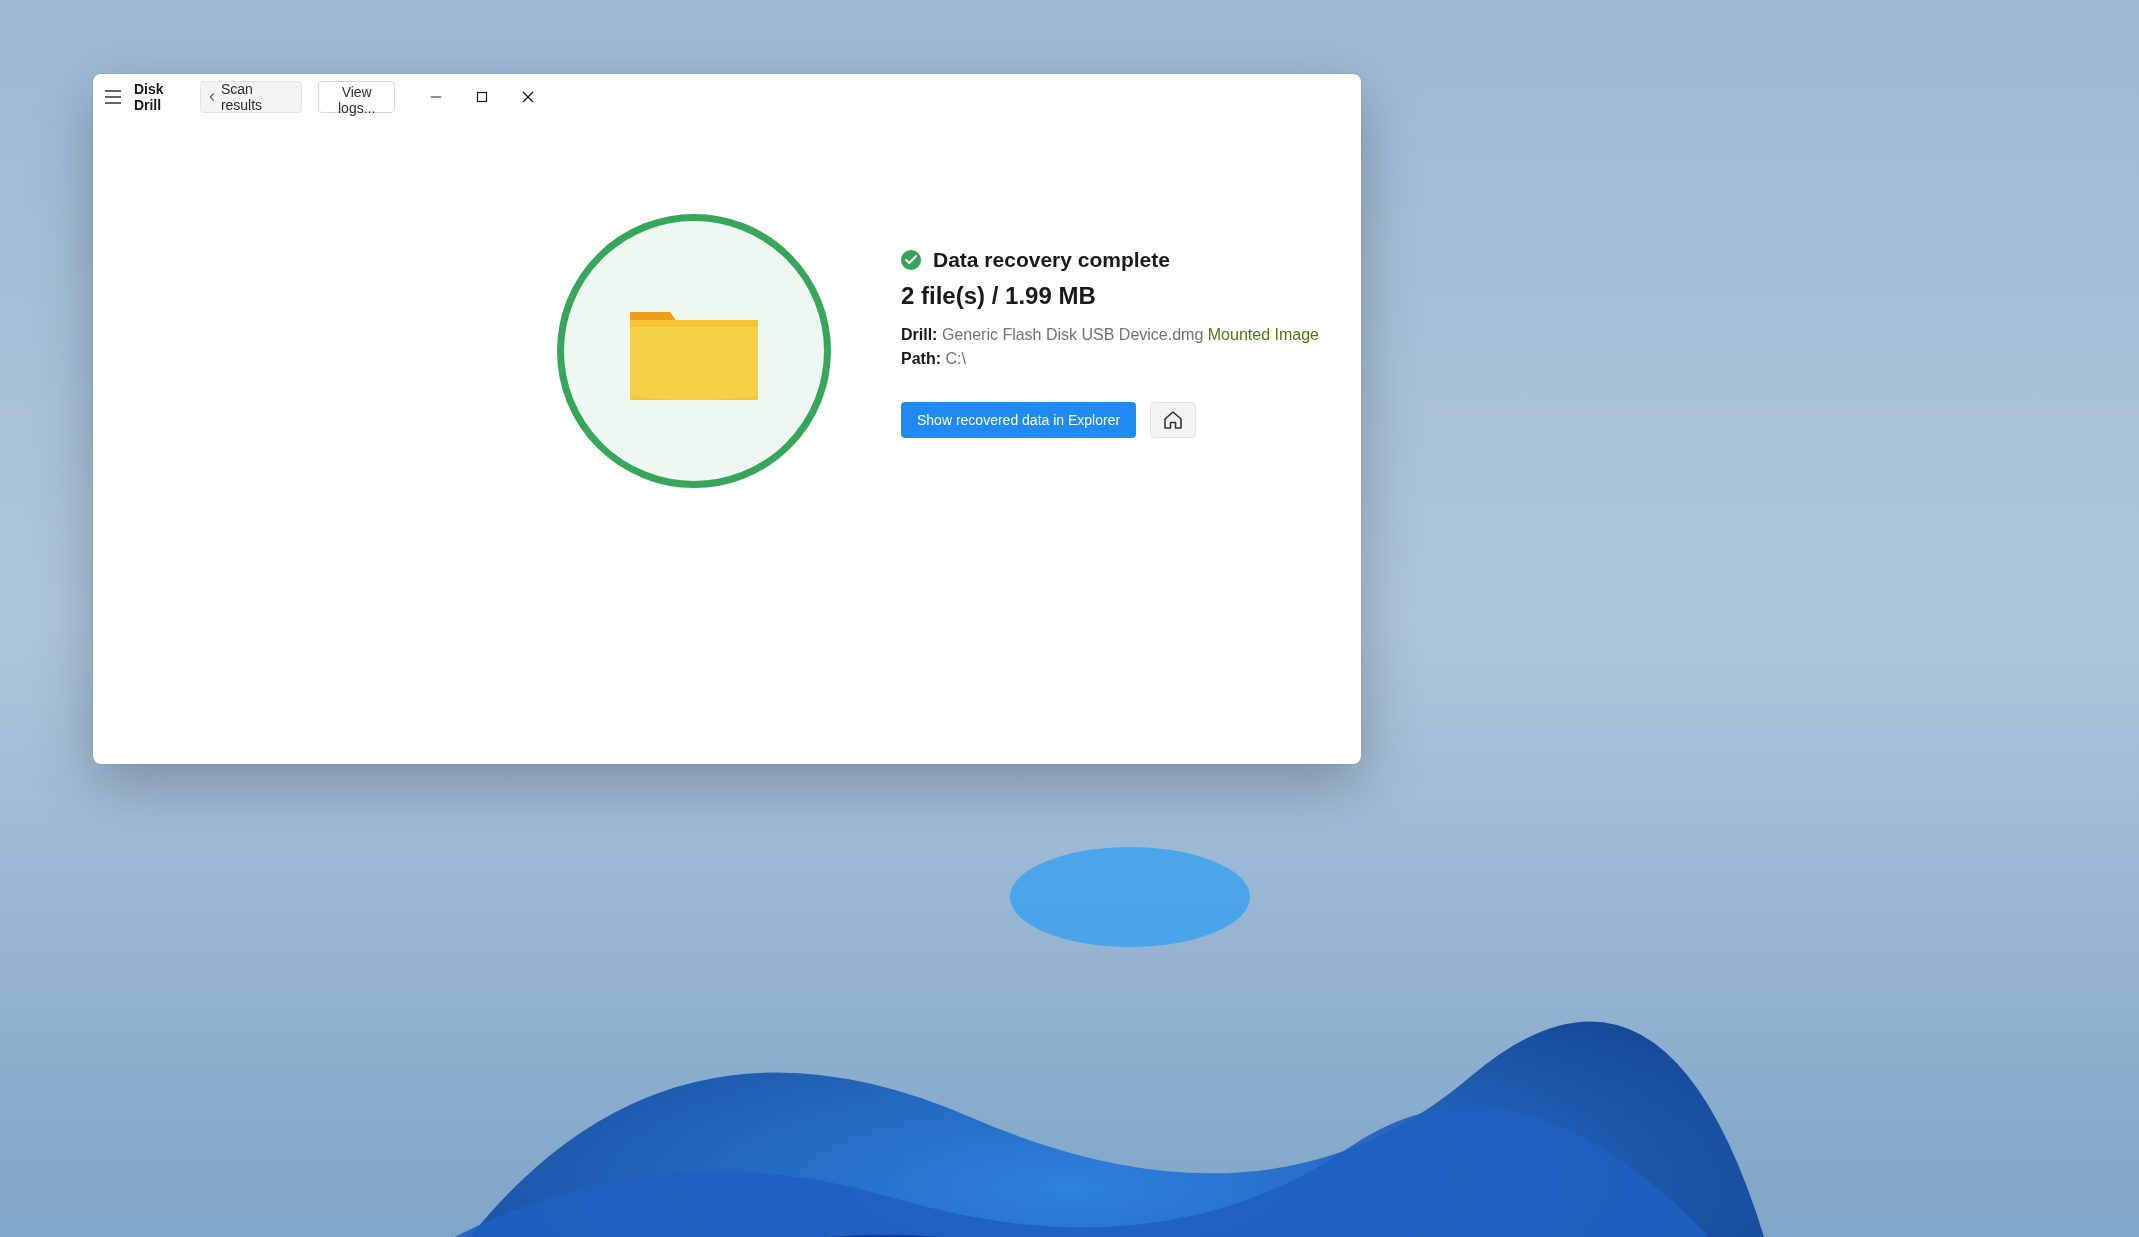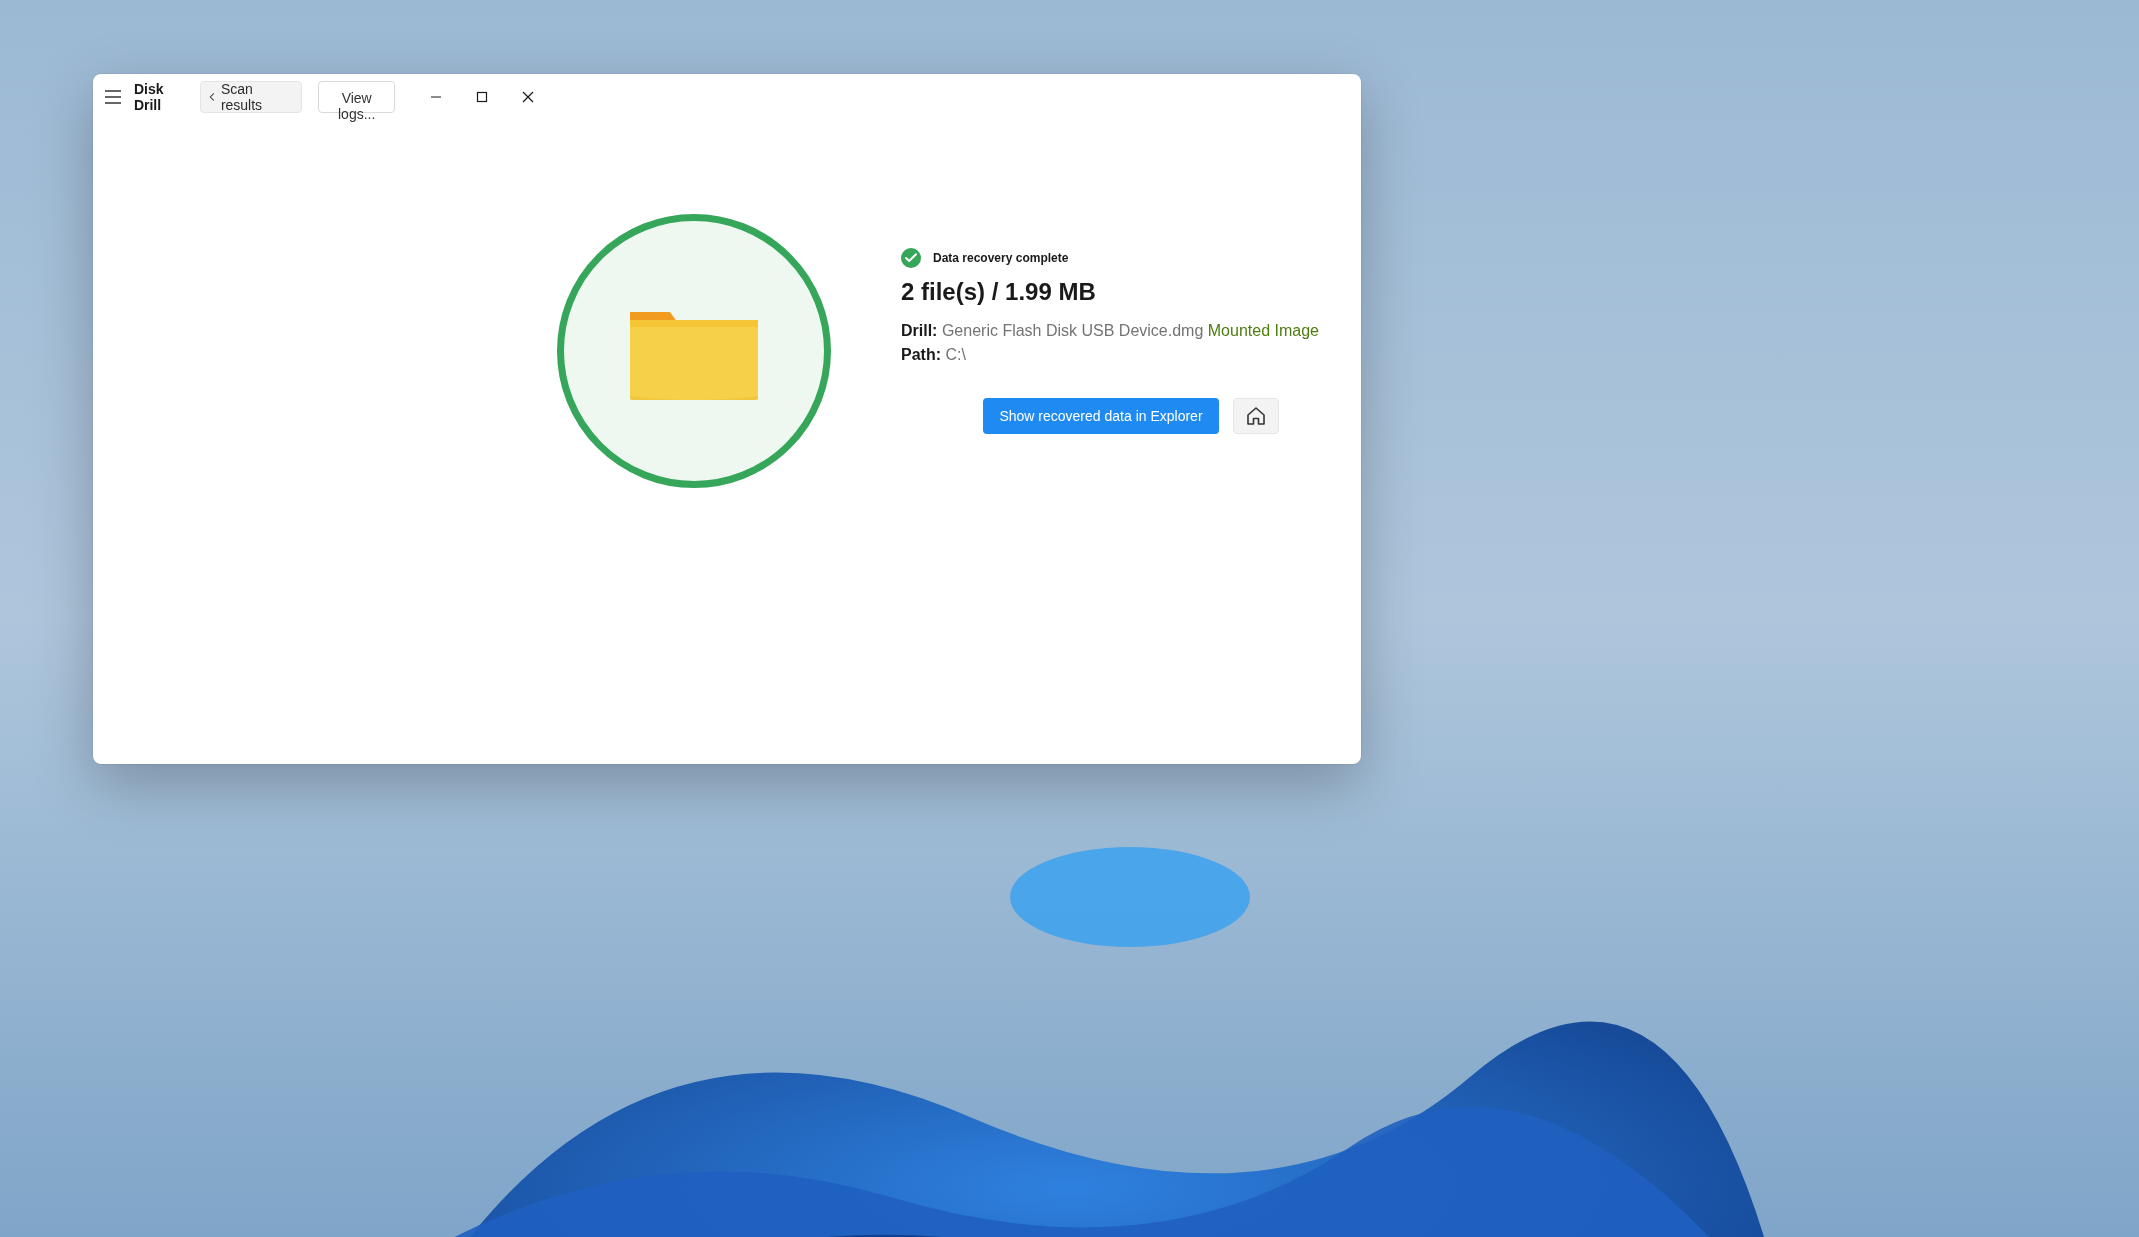--- a/index.html
+++ b/index.html
@@ -53,21 +53,21 @@
     height: 32px;
     padding: 0 32px 0 8px;
     cursor: pointer;
     gap: 6px;
     font-size: 14px;
     color: #2c2c2c;
   }
   .spacer { flex: 1; }
   .view-logs-btn {
     height: 32px;
-    padding: 8px 14px;
+    padding: 2px 14px;
     background: #ffffff;
     border: 1px solid #d9d9d9;
     border-radius: 4px;
     font-size: 14px;
     color: #333;
     cursor: pointer;
     margin-right: 10px;
   }
   .win-controls { display: flex; }
   .win-btn {
@@ -104,28 +104,28 @@
     display: flex; align-items: center; gap: 12px;
     margin-bottom: 10px;
   }
   .check-badge {
     width: 20px; height: 20px;
     background: #35a65a;
     border-radius: 50%;
     display: flex; align-items: center; justify-content: center;
     flex-shrink: 0;
   }
-  .status-text { font-size: 12px; font-weight: 600; color: #1a1a1a; }
+  .status-text { font-size: 21px; font-weight: 600; color: #1a1a1a; }
   .summary-big { font-size: 24px; font-weight: 600; color: #1a1a1a; margin-bottom: 16px; }
   .meta-line { font-size: 16px; color: #1a1a1a; margin-bottom: 6px; }
   .meta-line .label { font-weight: 600; }
   .meta-line .val { font-weight: 400; color: #737373; }
   .meta-line .muted { color: #4d7c0f; }
   .actions-row {
-    display: flex; gap: 14px; margin-top: 34px; justify-content: center;
+    display: flex; gap: 14px; margin-top: 34px;
   }
   .primary-btn {
     background: #1f8bf2;
     color: #ffffff;
     border: none;
     border-radius: 4px;
     font-size: 14px;
     padding: 9px 16px;
     cursor: pointer;
   }

